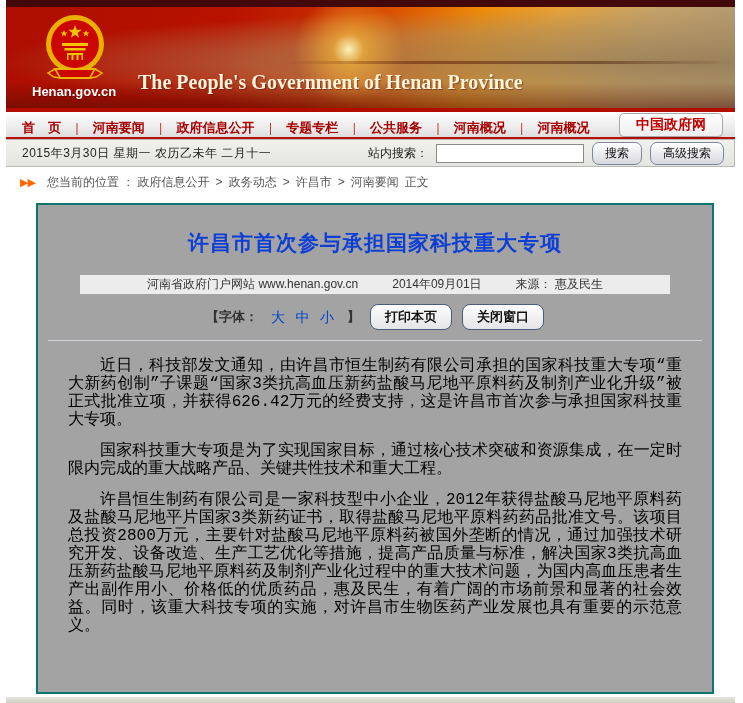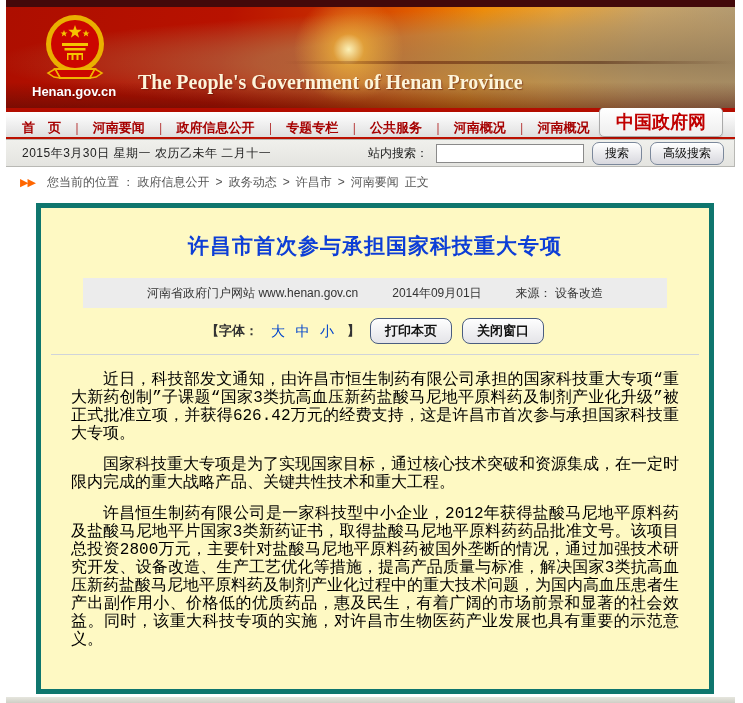--- a/index.html
+++ b/index.html
@@ -28,21 +28,21 @@
       font-family:"Liberation Serif", serif; font-size:20px; font-weight:bold;
       text-shadow:1px 1px 1px rgba(90,10,0,.5); white-space:nowrap; }
   .header-line { height:4px; background:#b30d00; }
 
   
   .nav { height:27px; display:flex; align-items:flex-end; padding:0 12px 0 16px;
       background:linear-gradient(#ffffff,#e9e9e9 70%,#dedede); border-bottom:2px solid #bb1000; }
   .nav a { color:#a60000; font-weight:bold; font-size:13px; text-decoration:none; white-space:pre; cursor:pointer; }
   .navsep { color:#a60000; font-size:12px; margin:0 10px; }
   .gov-btn { margin-left:auto; background:linear-gradient(#ffffff,#eeeeee); border:1px solid #aaa;
-      border-radius:5px; padding:2px 16px; color:#c00000; font-weight:bold; font-size:18px;
+      border-radius:5px; padding:2px 16px; color:#c00000; font-weight:bold; font-size:14px;
       box-shadow:0 1px 1px rgba(0,0,0,.15); cursor:pointer; }
 
   
   .toolbar { height:28px; display:flex; align-items:center; padding:0 10px 0 16px;
       background:linear-gradient(#f0f0ec,#e4e4e0); border:1px solid #b8b8b4; border-left:none; border-right:1px solid #b8b8b4; }
   .date-text { font-size:12px; color:#222; letter-spacing:.5px; }
   .search-zone { margin-left:auto; display:flex; align-items:center; gap:8px; }
   .search-label { font-size:12px; color:#222; }
   .search-input { width:148px; height:19px; border:1px solid #8a8a8a; background:#fff; font-size:12px; padding:0 3px; }
   .btn-xp { border:1px solid #7b889b; border-radius:7px; background:linear-gradient(#ffffff,#e7e7eb 60%,#d8d8de);
@@ -50,23 +50,23 @@
 
   
   .breadcrumb { height:30px; display:flex; align-items:center; padding-left:14px;
       font-size:12px; color:#555; background:#fff; }
   .crumb-arrows { color:#f60; font-size:11px; margin-right:12px; letter-spacing:-1px; }
   .breadcrumb a { color:#555; text-decoration:none; cursor:pointer; }
   .crumb-sep { margin:0 6px; color:#555; }
   .crumb-current { margin-left:6px; color:#555; }
 
   
-  .article-box { margin:6px 21px 0 30px; height:491px; border:5px solid #0f766e; background:#fef9c3; overflow:hidden; }
+  .article-box { margin:6px 21px 0 30px; height:491px; border:2px solid #0f766e; background:#a3a3a3; overflow:hidden; }
   .article-title { margin-top:24px; text-align:center; color:#0d3ed6; font-size:21px; font-weight:bold; letter-spacing:1px; }
-  .meta-bar { margin:18px 42px 0; height:30px; background:#ececec; display:flex; align-items:center;
+  .meta-bar { margin:18px 42px 0; height:19px; background:#ececec; display:flex; align-items:center;
       justify-content:center; gap:34px; font-size:12px; color:#333; }
   .controls { margin-top:10px; display:flex; align-items:center; justify-content:center; gap:10px; }
   .font-label { font-size:13px; font-weight:bold; color:#333; }
   .font-size-link { color:#0044cc; font-size:14px; text-decoration:none; margin:0 3px; cursor:pointer; }
   .btn-doc { border:1px solid #4a5d80; border-radius:8px; background:linear-gradient(#fefefe,#e4e4e8);
       font-size:13px; color:#111; font-weight:bold; padding:3px 14px; cursor:pointer; }
   .divider { margin:10px 10px 0; border-top:1px solid #d0d4da; }
   .article-body { padding:16px 30px 0; }
   .article-body p { font-size:16px; line-height:18px; color:#000; text-indent:2em;
       margin-bottom:13px; text-align:justify;font-family:Liberation Mono, monospace; }
@@ -147,21 +147,21 @@
     <a>河南要闻</a>
     <span class="crumb-current">正文</span>
   </div>
 
   <div class="article-box">
     <h1 class="article-title">许昌市首次参与承担国家科技重大专项</h1>
 
     <div class="meta-bar">
       <span>河南省政府门户网站 www.henan.gov.cn</span>
       <span>2014年09月01日</span>
-      <span>来源：  设备改造</span>
+      <span>来源：  惠及民生</span>
     </div>
 
     <div class="controls">
       <span class="font-label">【字体：</span>
       <span>
         <a class="font-size-link">大</a>
         <a class="font-size-link">中</a>
         <a class="font-size-link">小</a>
       </span>
       <span class="font-label">】</span>

